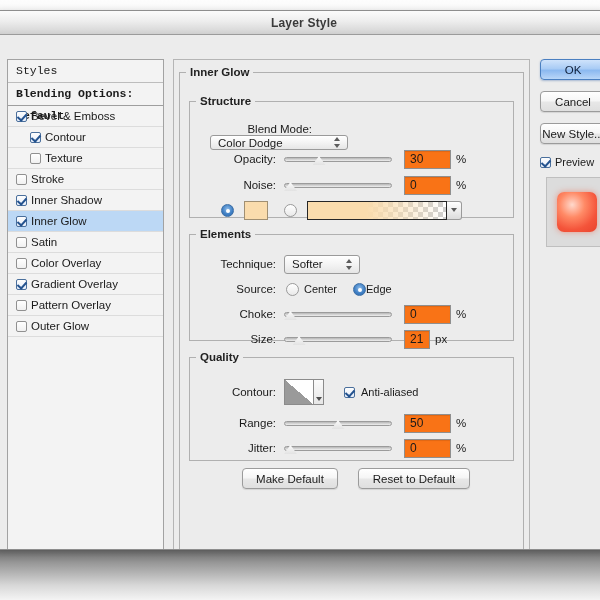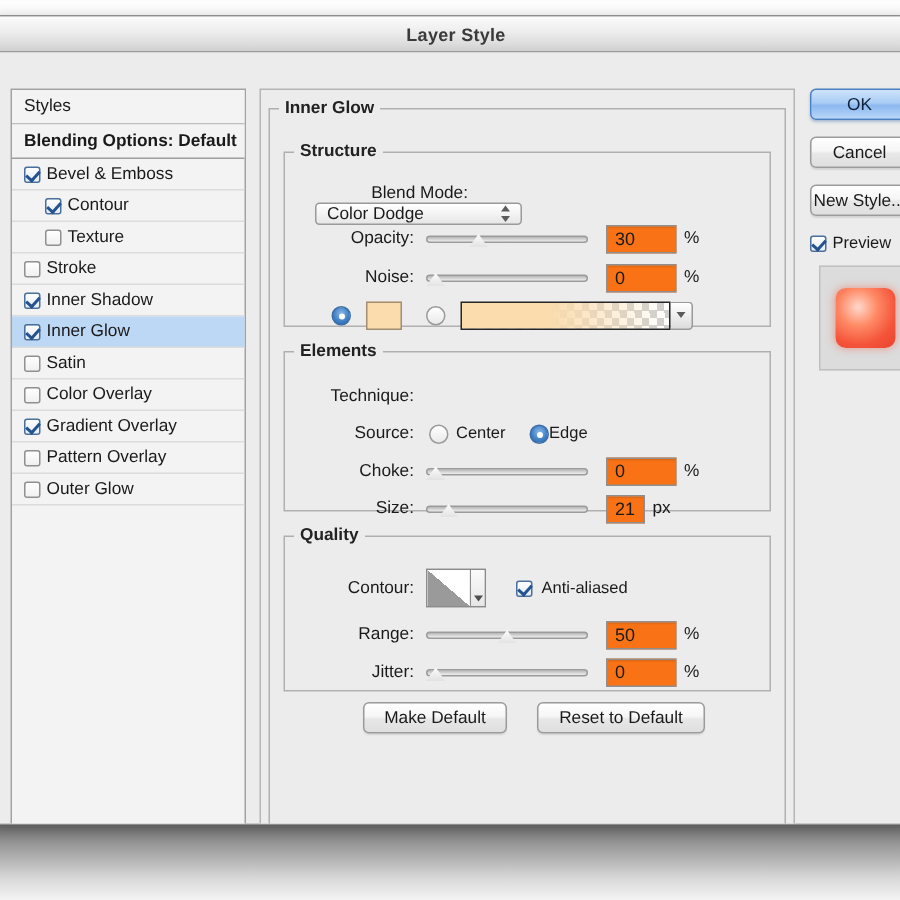--- a/index.html
+++ b/index.html
@@ -22,21 +22,21 @@
     background:linear-gradient(180deg,#fbfbfb 0%,#ededed 45%,#dcdcdc 80%,#cfcfcf 100%);
     display:flex;align-items:center;justify-content:center;position:relative;}
   #title{font-size:12px;font-weight:bold;color:#3a3a3a;letter-spacing:.2px;
     padding-left:6px;}
   #body{position:absolute;left:0;top:24px;right:0;bottom:0;background:#ececec;}
 
   
   #styles-panel{position:absolute;left:12px;top:24px;width:157px;height:500px;
     background:#f3f3f3;border:1px solid #a2a2a2;box-sizing:border-box;}
   .sl-head{height:22px;line-height:22px;padding-left:8px;font-size:11.5px;
-    border-bottom:1px solid #bdbdbd;background:#f3f3f3;}
+    border-bottom:1px solid #bdbdbd;background:#f3f3f3;font-family:Liberation Mono, monospace;}
   .sl-head.strong{font-weight:bold;border-bottom:1px solid #9e9e9e;}
   .sl-row{height:20px;line-height:20px;padding-left:8px;display:flex;align-items:center;
     border-bottom:1px solid #dcdcdc;font-size:11.5px;white-space:nowrap;}
   .sl-row.indent{padding-left:22px;}
   .sl-row.selected{background:#bcd8f5;}
   .sl-row .lbl{margin-left:4px;}
 
   
   .cbx{width:11px;height:11px;box-sizing:border-box;border:1px solid #909090;
     background:linear-gradient(180deg,#ffffff 0%,#f0f0f0 100%);border-radius:2px;
@@ -266,20 +266,24 @@
             <span class="gradbox" id="sw-grad" style="margin-left:10px;"></span>
             <span class="gradmenu"></span>
           </div>
         </fieldset>
 
         <fieldset id="fs-elements">
           <legend>Elements</legend>
 
           <div class="row" style="left:12px;top:14px;">
             <span class="lab" style="width:74px;">Technique:</span>
+            <div class="popup" style="width:76px;margin-left:8px;">
+              <span class="pv">Softer</span>
+              <span class="arrows"></span>
+            </div>
           </div>
 
           <div class="row" style="left:12px;top:39px;">
             <span class="lab" style="width:74px;">Source:</span>
             <span class="rdo" style="margin-left:10px;"></span>
             <span style="margin-left:5px;">Center</span>
             <span class="rdo on" style="margin-left:16px;"></span>
             <span style="margin-left:0;">Edge</span>
           </div>
 

